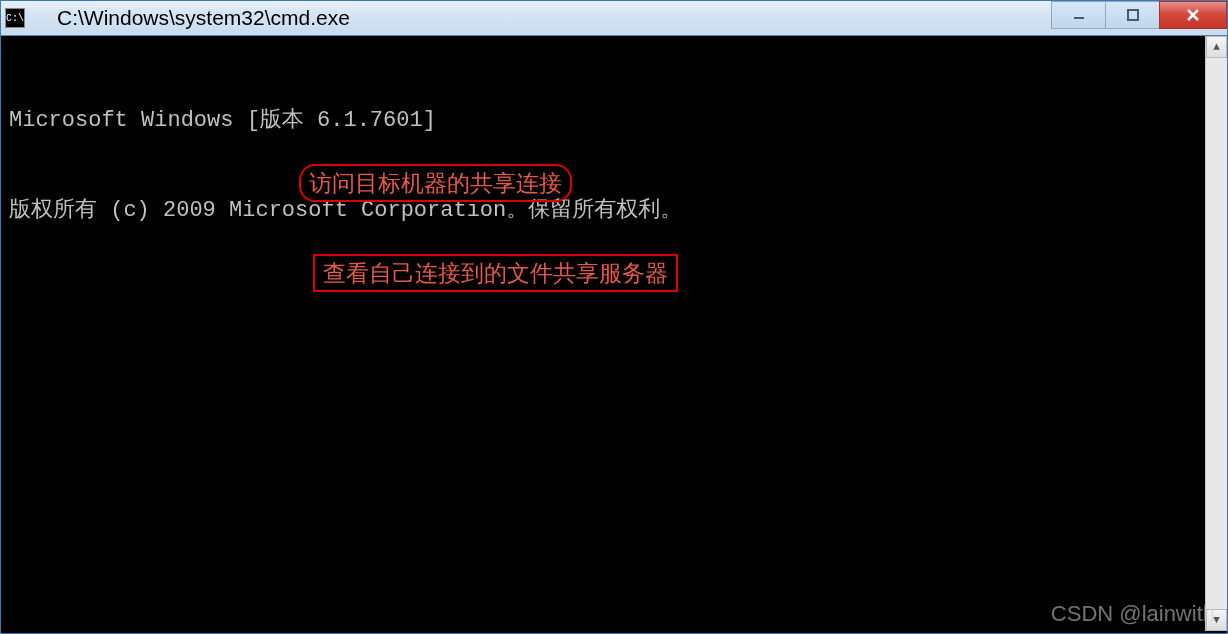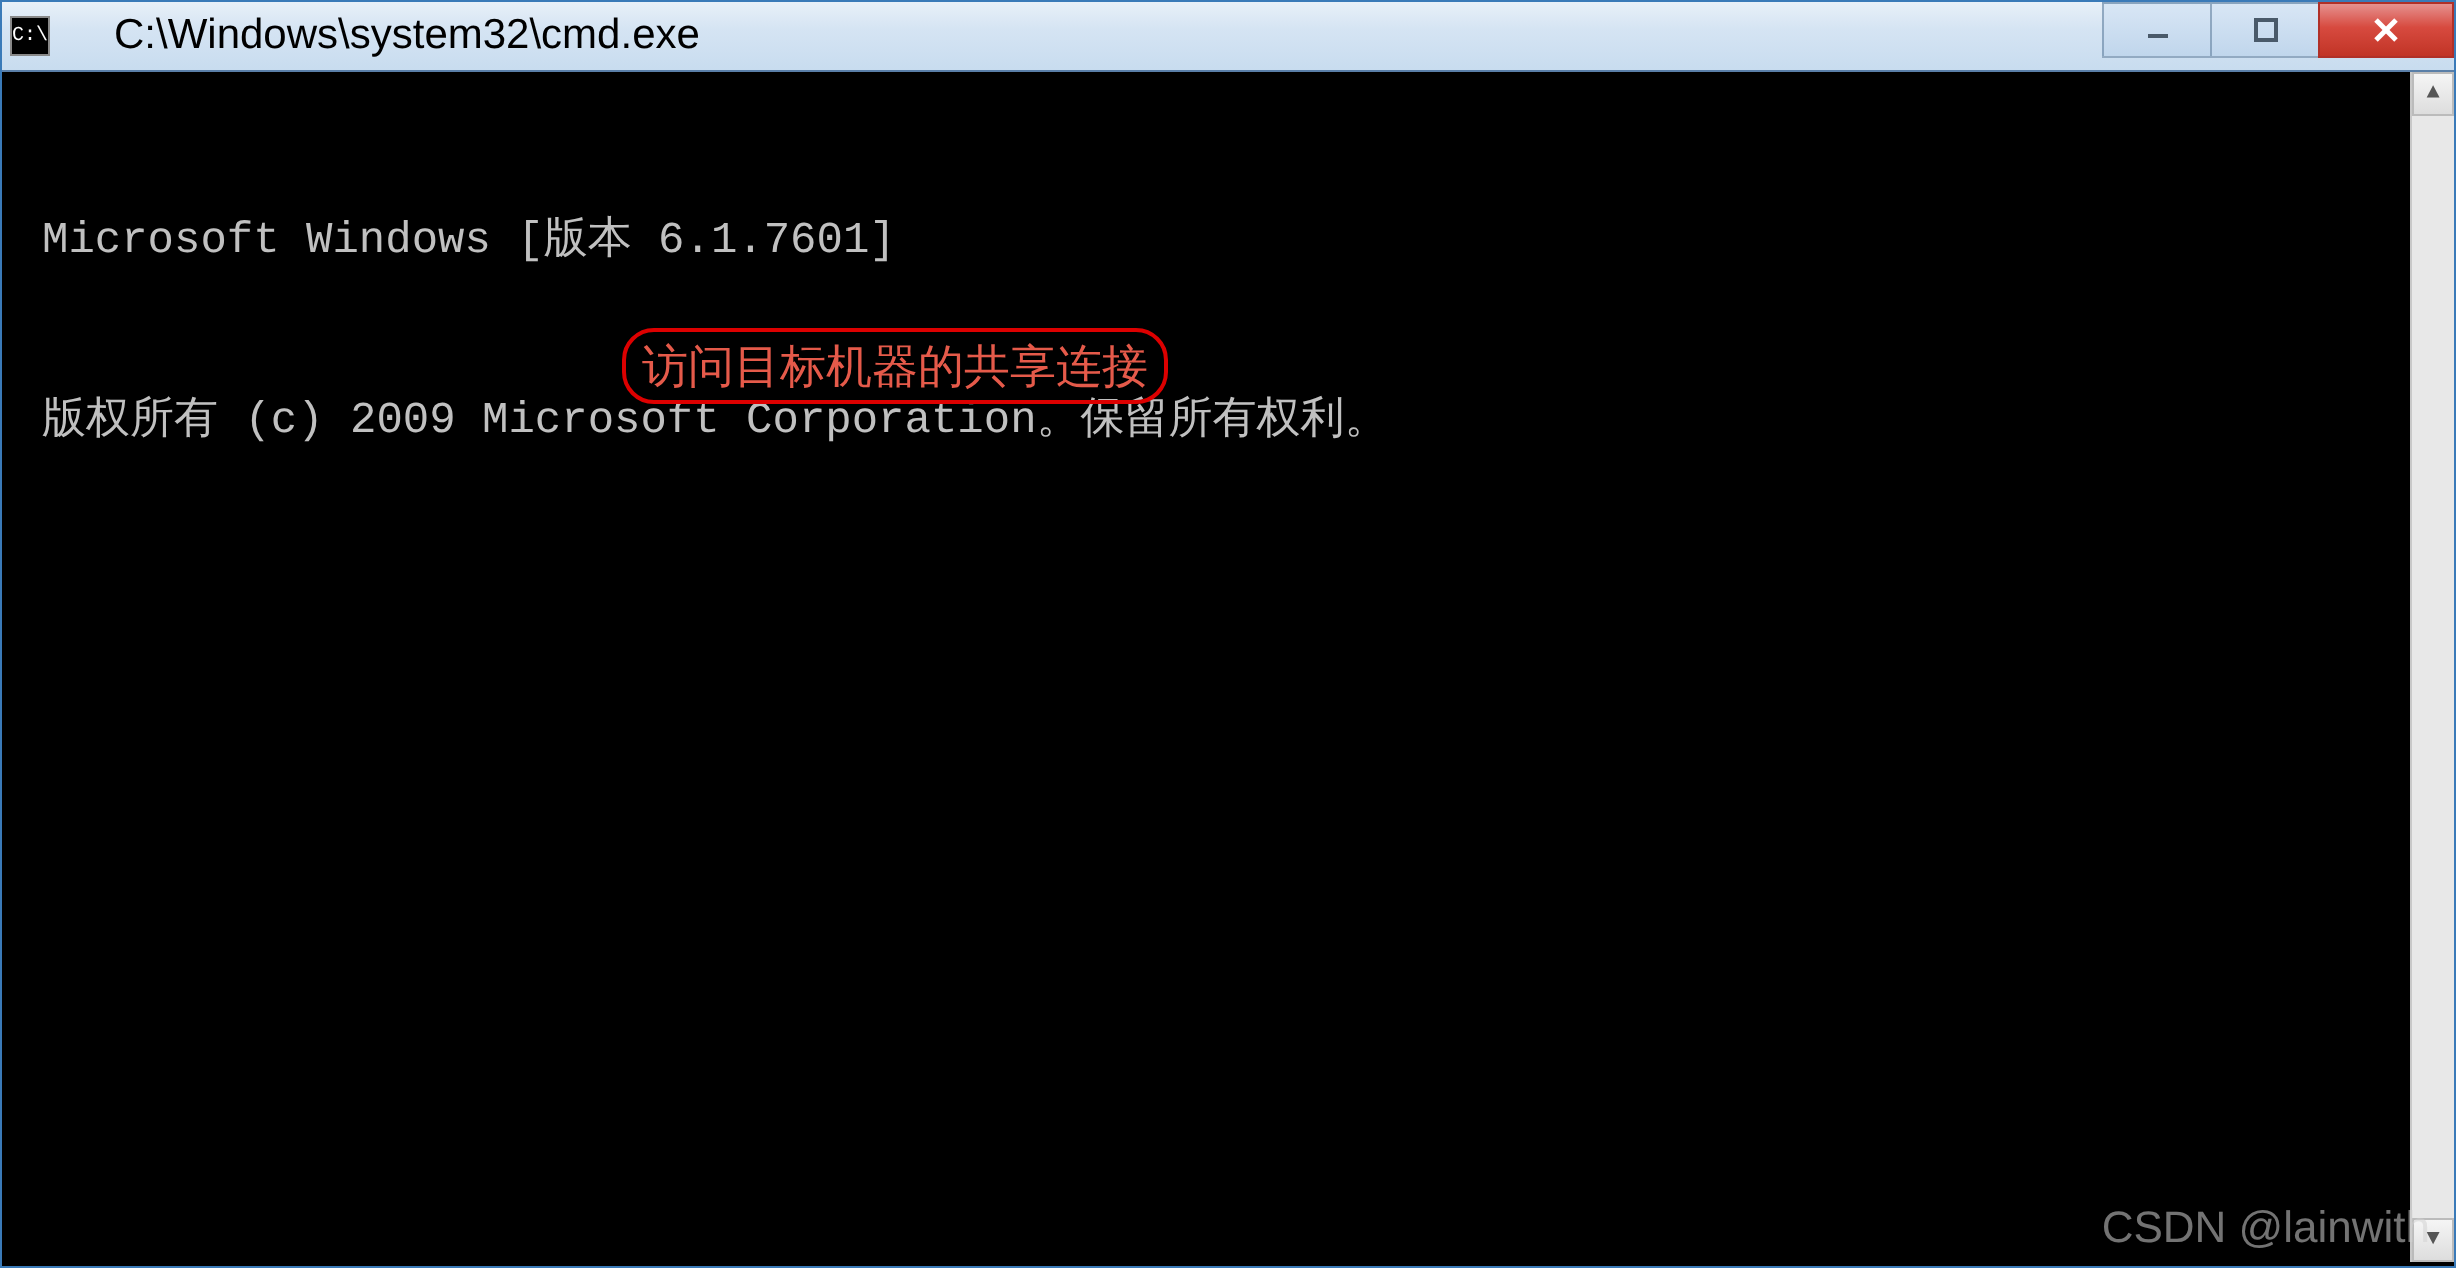--- a/index.html
+++ b/index.html
@@ -76,21 +76,21 @@
       width: calc(100% - 2px);
       height: calc(100% - 37px);
       background: #000;
       padding: 10px 8px;
       font-size: 22px;
       line-height: 30px;
       color: #c0c0c0;
       white-space: pre;
       overflow: hidden;
     }
-    .line { white-space: pre; margin-left: 12px; }
+    .line { white-space: pre; }
     .prompt { color: #c0c0c0; }
     .censor {
       display: inline-block;
       width: 62px;
       height: 22px;
       background: #888;
       vertical-align: middle;
       margin-top: -4px;
     }
     .cmd-red { color: #d44; }
@@ -98,21 +98,21 @@
     .annotation {
       position: absolute;
       border: 2px solid #d00;
       color: #e55a4a;
       font-size: 23px;
       font-family: "Microsoft YaHei", sans-serif;
       padding: 2px 8px;
       background: transparent;
       line-height: 30px;
     }
-    .anno1 { left: 310px; top: 128px; border-radius: 16px; }
+    .anno1 { left: 298px; top: 128px; border-radius: 16px; }
     .anno2 { left: 312px; top: 218px; }
     .scrollbar {
       position: absolute;
       right: 0;
       top: 35px;
       width: 22px;
       height: calc(100% - 37px);
       background: #e8e8e8;
       border-left: 1px solid #c8c8c8;
       display: flex;
@@ -185,20 +185,21 @@
     
 
     
     
     
     
 
     
 
     <div class="annotation anno1">访问目标机器的共享连接</div>
+    <div class="annotation anno2">查看自己连接到的文件共享服务器</div>
   </div>
 
   <div class="scrollbar">
     <div class="scroll-btn">▲</div>
     <div class="scroll-track"></div>
     <div class="scroll-btn">▼</div>
   </div>
 
   <div class="watermark">CSDN @lainwith</div>
 </div>

